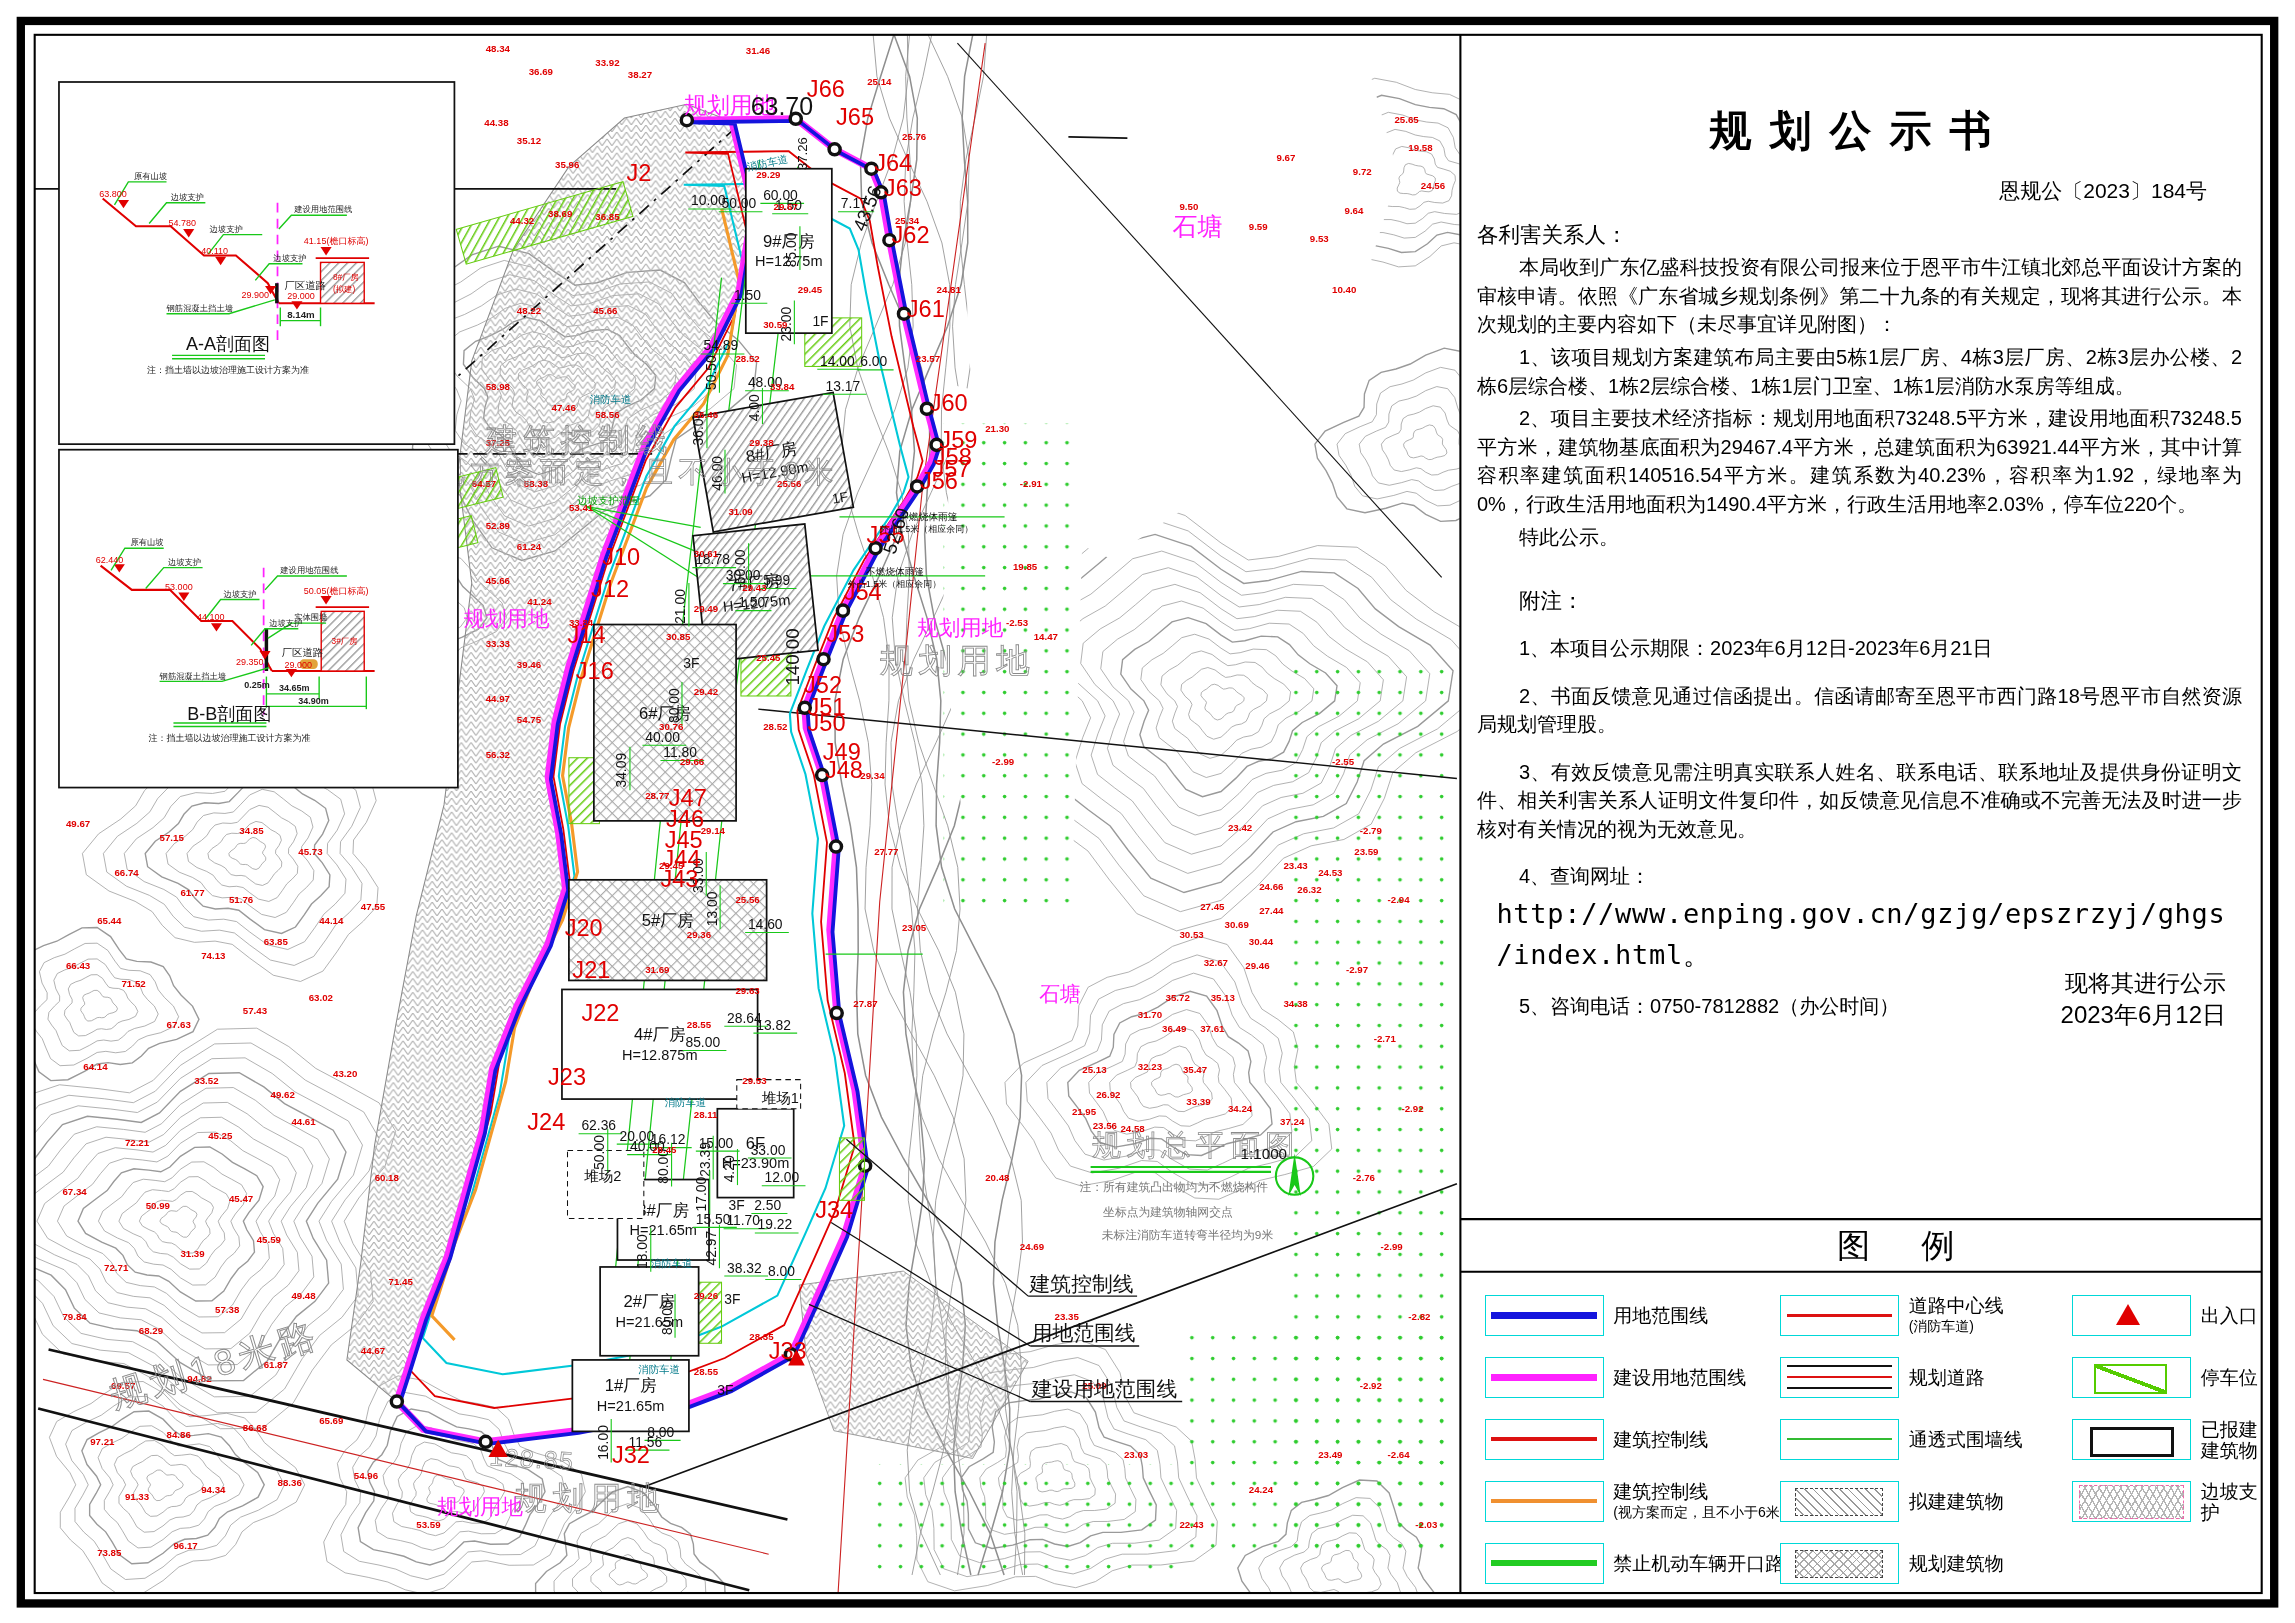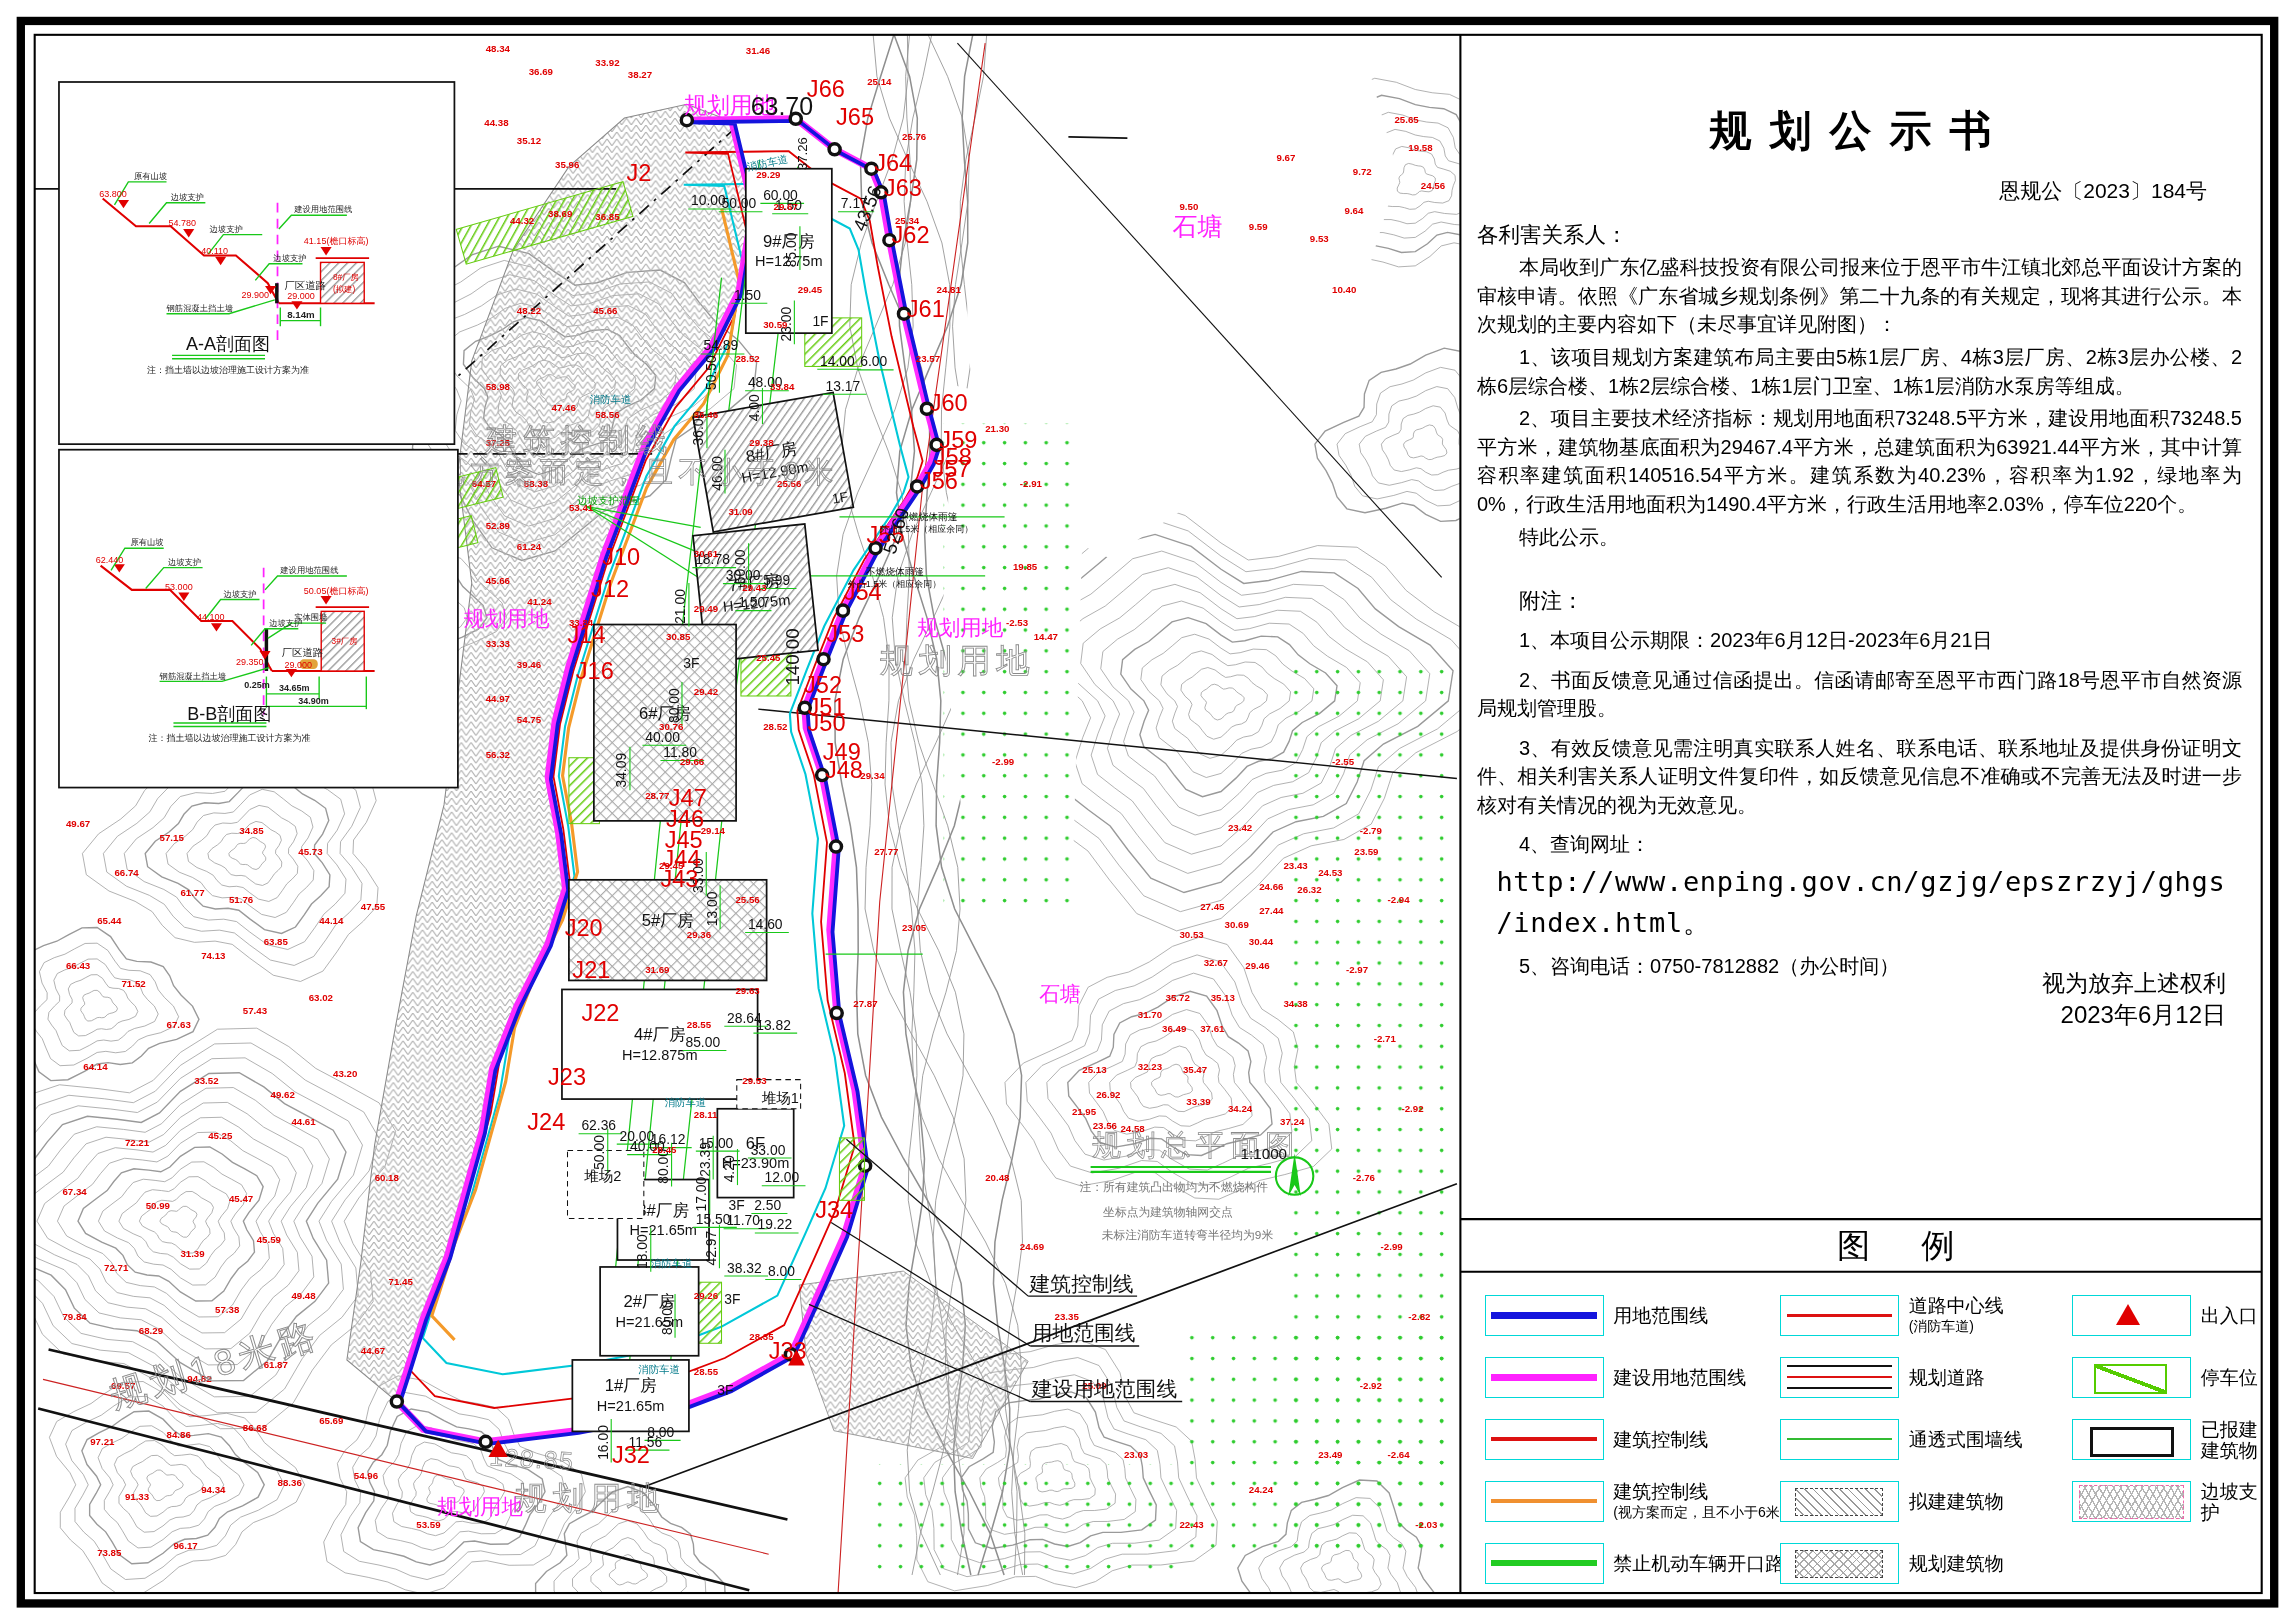--- a/index.html
+++ b/index.html
@@ -5,21 +5,21 @@
   html,body{margin:0;padding:0;background:#e8e8e8;}
   #sheet{position:relative;width:2295px;height:1623px;background:#fff;overflow:hidden;
          font-family:"Liberation Sans",sans-serif;}
   svg text{font-family:"Liberation Sans",sans-serif;}
   .doc{position:absolute;left:1477px;top:103px;width:765px;color:#000;}
   .doc-title{text-align:center;font-size:42px;font-weight:700;letter-spacing:18px;margin:0;}
   .doc-no{text-align:right;font-size:21px;padding-right:35px;margin-top:18px;}
   .salut{font-size:21.5px;margin-top:15.3px;}
   .doc p.body{font-size:20px;line-height:28.5px;text-indent:42px;margin:4.2px 0 0 0;text-align:justify;}
   .notes-title{font-size:21.5px;text-indent:42px;margin:35px 0 0 0;}
-  .doc p.noten{font-size:20px;line-height:28.5px;text-indent:42px;margin:11px 0 0 0;text-align:justify;}
+  .doc p.noten{font-size:20px;line-height:28.5px;text-indent:42px;margin:19px 0 0 0;text-align:justify;}
   .url{font-family:"DejaVu Sans Mono",monospace;font-size:27px;line-height:37px;margin:4.2px 0 0 19.4px;letter-spacing:0.7px;}
   .sig{position:absolute;left:1477px;top:968px;width:749px;text-align:right;font-size:23px;padding-right:49px;}
   .dt{position:absolute;left:1477px;top:999px;width:749px;text-align:right;font-size:24px;padding-right:28px;}
   .legend{position:absolute;left:1461px;top:1272px;width:803px;height:321px;}
   .lg-col{position:absolute;top:12.5px;}
   .lg-row{height:62px;display:flex;align-items:center;}
   .lg-swatch{width:117px;height:39px;border:1.4px solid #00d8d8;position:relative;flex:none;background:#fff;}
   .lg-label{margin-left:9.7px;font-size:19px;color:#000;line-height:21px;}
   .lg-sub{font-size:14px;}
   .ln{position:absolute;left:5.6px;right:5.6px;}
@@ -984,21 +984,21 @@
     <p class="body">特此公示。</p>
     <p class="notes-title">附注：</p>
     <p class="noten">1、本项目公示期限：2023年6月12日-2023年6月21日</p>
     <p class="noten">2、书面反馈意见通过信函提出。信函请邮寄至恩平市西门路18号恩平市自然资源局规划管理股。</p>
     <p class="noten">3、有效反馈意见需注明真实联系人姓名、联系电话、联系地址及提供身份证明文件、相关利害关系人证明文件复印件，如反馈意见信息不准确或不完善无法及时进一步核对有关情况的视为无效意见。</p>
     <p class="noten">4、查询网址：</p>
     <div class="url">http://www.enping.gov.cn/gzjg/epszrzyj/ghgs</div>
     <div class="url">/index.html。</div>
     <p class="noten">5、咨询电话：0750-7812882（办公时间）</p>
   </div>
-  <div class="sig">视为放弃上述权利</div>
+  <div class="sig">现将其进行公示</div>
   <div class="dt">2023年6月12日</div>
 
   <div class="legend">
     <div class="lg-col" id="lgcol0" style="left:23.6px;">
         <div class="lg-row">
           <div class="lg-swatch">
             <div class="ln" style="top: 15.6px; height: 7.6px; background: rgb(21, 21, 221);"></div>
           </div>
           <div class="lg-label">用地范围线</div>
         </div>

